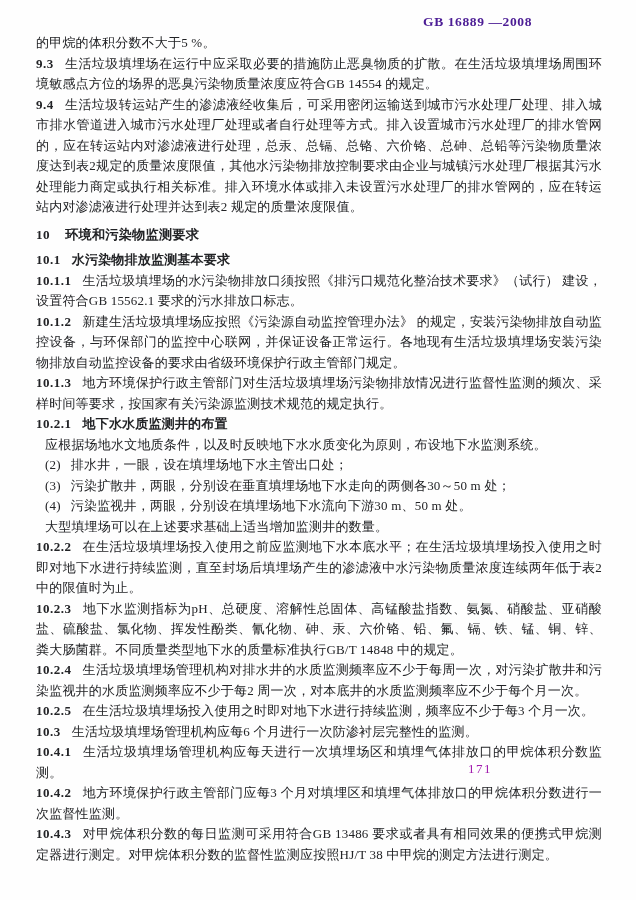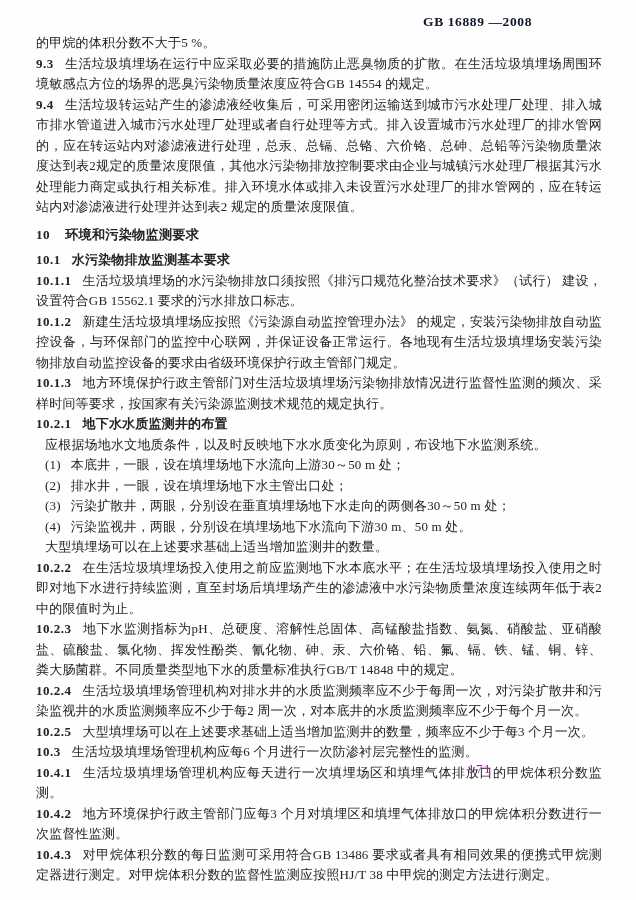--- a/index.html
+++ b/index.html
@@ -11,21 +11,21 @@
     font-family:"Liberation Serif","DejaVu Serif",serif;
     color:#222326;
   }
   .header{
     position:absolute;
     top:14px;left:0;right:104px;
     text-align:right;
     font-weight:bold;
     font-size:13.5px;
     letter-spacing:0.6px;
-    color:#0f172a;
+    color:#4c1d95;
   }
   .doc-body{
     position:absolute;
     left:36px;top:33px;width:566px;
   }
   .para{
     margin:0;
     font-size:13px;
     line-height:20.5px;
     text-align:justify;
@@ -64,29 +64,28 @@
       <p class="para cont"><span class="txt">的甲烷的体积分数不大于5 %。</span></p>
       <p class="para clause"><span class="num">9.3</span><span class="txt">生活垃圾填埋场在运行中应采取必要的措施防止恶臭物质的扩散。在生活垃圾填埋场周围环境敏感点方位的场界的恶臭污染物质量浓度应符合GB 14554 的规定。</span></p>
       <p class="para clause"><span class="num">9.4</span><span class="txt">生活垃圾转运站产生的渗滤液经收集后，可采用密闭运输送到城市污水处理厂处理、排入城市排水管道进入城市污水处理厂处理或者自行处理等方式。排入设置城市污水处理厂的排水管网的，应在转运站内对渗滤液进行处理，总汞、总镉、总铬、六价铬、总砷、总铅等污染物质量浓度达到表2规定的质量浓度限值，其他水污染物排放控制要求由企业与城镇污水处理厂根据其污水处理能力商定或执行相关标准。排入环境水体或排入未设置污水处理厂的排水管网的，应在转运站内对渗滤液进行处理并达到表2 规定的质量浓度限值。</span></p>
       <p class="para h1"><span class="num">10</span><span class="txt">环境和污染物监测要求</span></p>
       <p class="para h2"><span class="num">10.1</span><span class="txt">水污染物排放监测基本要求</span></p>
       <p class="para clause"><span class="num">10.1.1</span><span class="txt">生活垃圾填埋场的水污染物排放口须按照《排污口规范化整治技术要求》（试行） 建设，设置符合GB 15562.1 要求的污水排放口标志。</span></p>
       <p class="para clause"><span class="num">10.1.2</span><span class="txt">新建生活垃圾填埋场应按照《污染源自动监控管理办法》 的规定，安装污染物排放自动监控设备，与环保部门的监控中心联网，并保证设备正常运行。各地现有生活垃圾填埋场安装污染物排放自动监控设备的要求由省级环境保护行政主管部门规定。</span></p>
       <p class="para clause"><span class="num">10.1.3</span><span class="txt">地方环境保护行政主管部门对生活垃圾填埋场污染物排放情况进行监督性监测的频次、采样时间等要求，按国家有关污染源监测技术规范的规定执行。</span></p>
       <p class="para h2"><span class="num">10.2.1</span><span class="txt">地下水水质监测井的布置</span></p>
       <p class="para indent"><span class="txt">应根据场地水文地质条件，以及时反映地下水水质变化为原则，布设地下水监测系统。</span></p>
-      <p class="para list-item"><span class="marker">(1)</span><span class="txt">本底井，一眼，设在填埋场地下水流向上游30～50 m 处；</span></p>
       <p class="para list-item"><span class="marker">(2)</span><span class="txt">排水井，一眼，设在填埋场地下水主管出口处；</span></p>
       <p class="para list-item"><span class="marker">(3)</span><span class="txt">污染扩散井，两眼，分别设在垂直填埋场地下水走向的两侧各30～50 m 处；</span></p>
       <p class="para list-item"><span class="marker">(4)</span><span class="txt">污染监视井，两眼，分别设在填埋场地下水流向下游30 m、50 m 处。</span></p>
       <p class="para indent"><span class="txt">大型填埋场可以在上述要求基础上适当增加监测井的数量。</span></p>
       <p class="para clause"><span class="num">10.2.2</span><span class="txt">在生活垃圾填埋场投入使用之前应监测地下水本底水平；在生活垃圾填埋场投入使用之时即对地下水进行持续监测，直至封场后填埋场产生的渗滤液中水污染物质量浓度连续两年低于表2 中的限值时为止。</span></p>
       <p class="para clause"><span class="num">10.2.3</span><span class="txt">地下水监测指标为pH、总硬度、溶解性总固体、高锰酸盐指数、氨氮、硝酸盐、亚硝酸盐、硫酸盐、氯化物、挥发性酚类、氰化物、砷、汞、六价铬、铅、氟、镉、铁、锰、铜、锌、粪大肠菌群。不同质量类型地下水的质量标准执行GB/T 14848 中的规定。</span></p>
       <p class="para clause"><span class="num">10.2.4</span><span class="txt">生活垃圾填埋场管理机构对排水井的水质监测频率应不少于每周一次，对污染扩散井和污染监视井的水质监测频率应不少于每2 周一次，对本底井的水质监测频率应不少于每个月一次。</span></p>
-      <p class="para clause"><span class="num">10.2.5</span><span class="txt">大型填埋场可以在上述要求基础上适当增加监测井的数量，频率应不少于每3 个月一次。</span></p>
+      <p class="para clause"><span class="num">10.2.5</span><span class="txt">在生活垃圾填埋场投入使用之时即对地下水进行持续监测，频率应不少于每3 个月一次。</span></p>
       <p class="para clause"><span class="num">10.3</span><span class="txt">生活垃圾填埋场管理机构应每6 个月进行一次防渗衬层完整性的监测。</span></p>
       <p class="para clause"><span class="num">10.4.1</span><span class="txt">生活垃圾填埋场管理机构应每天进行一次填埋场区和填埋气体排放口的甲烷体积分数监测。</span></p>
       <p class="para clause"><span class="num">10.4.2</span><span class="txt">地方环境保护行政主管部门应每3 个月对填埋区和填埋气体排放口的甲烷体积分数进行一次监督性监测。</span></p>
       <p class="para clause"><span class="num">10.4.3</span><span class="txt">对甲烷体积分数的每日监测可采用符合GB 13486 要求或者具有相同效果的便携式甲烷测定器进行测定。对甲烷体积分数的监督性监测应按照HJ/T 38 中甲烷的测定方法进行测定。</span></p>
     </div>
 
   <div class="page-number">171</div>
 </div>
 
 </body></html>

